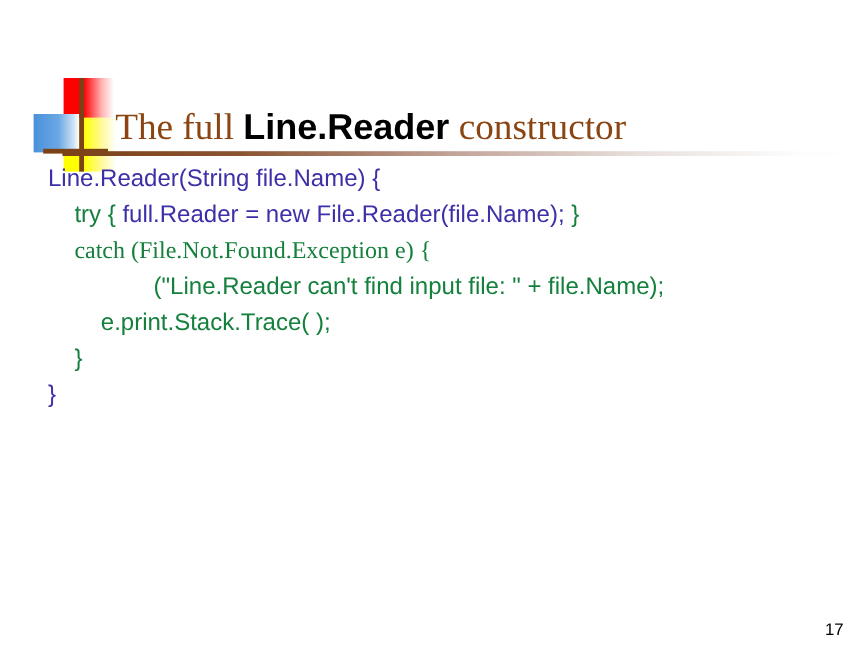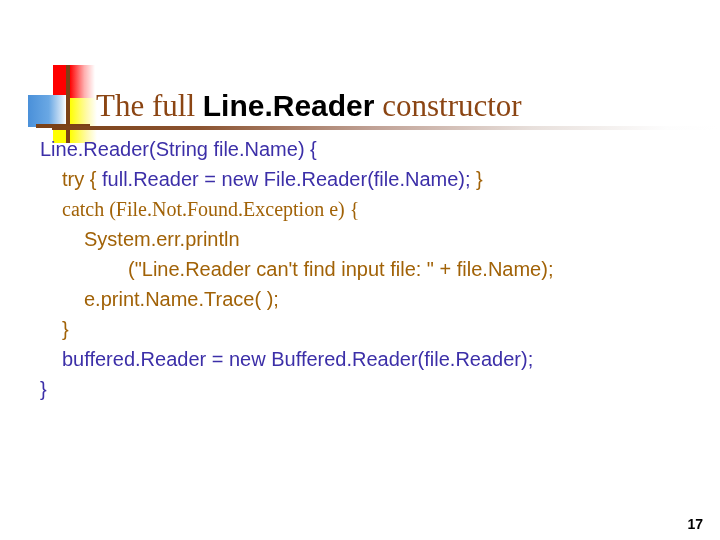--- a/index.html
+++ b/index.html
@@ -126,30 +126,30 @@
   }
   .code-line {
     font-family: "Liberation Sans", sans-serif;
     font-size: 20px;
     line-height: 30px;
     height: 30px;
     white-space: pre;
     letter-spacing: 0px;
   }
   .c-blue  { color: #3c2fa8; }
-  .c-olive { color: #a16207; }
+  .c-olive { color: #15803d; }
 
   
   #page-number {
     position: absolute;
     right: 17px;
     bottom: 8px;
     font-family: "Liberation Sans", sans-serif;
     font-size: 14px;
-    font-weight: bold;
+    font-weight: normal;
     color: #000000;
   }
 </style>
 </head>
 <body>
 
 <div id="slide">
 
   <div id="header">
 
@@ -163,23 +163,21 @@
 
     <div id="title"><span class="t-serif">The full </span><span class="t-sans">Line.Reader</span><span class="t-serif"> constructor</span></div>
 
     <div id="title-rule"></div>
   </div>
 
   <div id="code">
       <div class="code-line" style="padding-left: 0px;"><span class="c-blue">Line.Reader(String file.Name) {</span></div>
       <div class="code-line" style="padding-left: 22px;"><span class="c-olive">try { </span><span class="c-blue">full.Reader = new File.Reader(file.Name); </span><span class="c-olive">}</span></div>
       <div class="code-line" style="padding-left: 22px; font-family: Liberation Serif, serif;"><span class="c-olive">catch (File.Not.Found.Exception e) {</span></div>
-      <div class="code-line" style="padding-left: 44px;"><span class="c-olive">System.err.println</span></div>
       <div class="code-line" style="padding-left: 88px;"><span class="c-olive">("Line.Reader can't find input file: " + file.Name);</span></div>
-      <div class="code-line" style="padding-left: 44px;"><span class="c-olive">e.print.Name.Trace( );</span></div>
+      <div class="code-line" style="padding-left: 44px;"><span class="c-olive">e.print.Stack.Trace( );</span></div>
       <div class="code-line" style="padding-left: 22px;"><span class="c-olive">}</span></div>
-      <div class="code-line" style="padding-left: 22px;"><span class="c-blue">buffered.Reader = new Buffered.Reader(file.Reader);</span></div>
       <div class="code-line" style="padding-left: 0px;"><span class="c-blue">}</span></div>
     </div>
 
   <div id="page-number">17</div>
 
 </div>
 
 </body></html>

